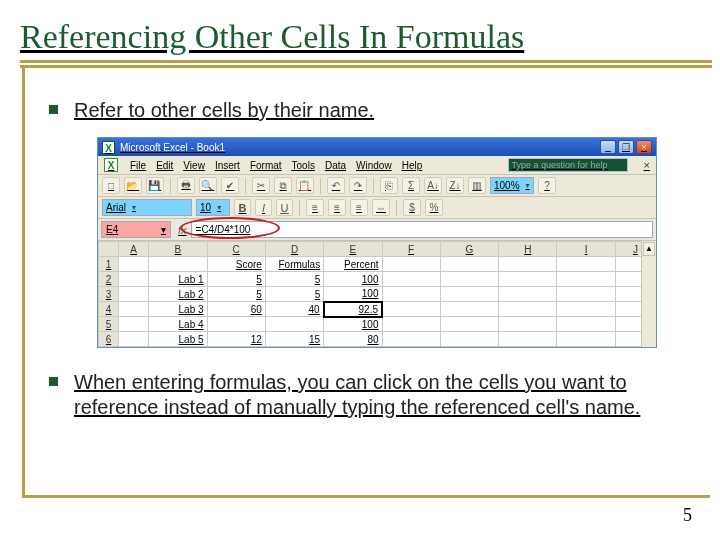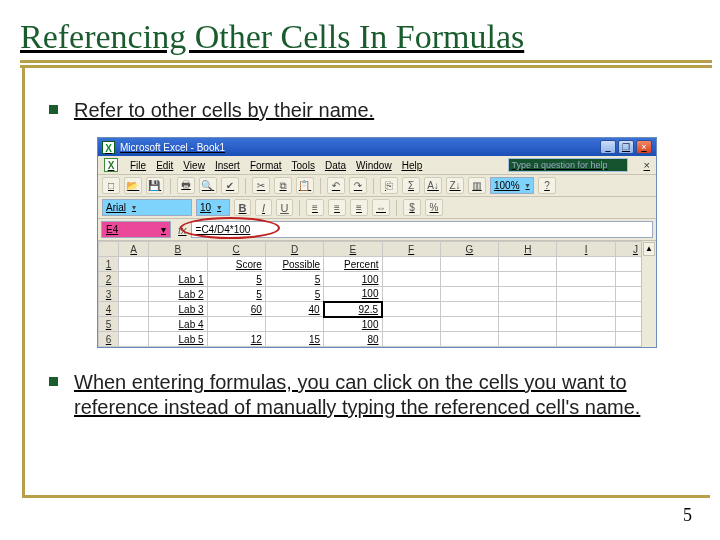--- a/index.html
+++ b/index.html
@@ -98,21 +98,21 @@
     padding: 2px 4px; border-bottom:1px solid #c7c3b4;
   }
   .combo {
     height: 17px; background:#7dd3fc; border:1px solid #9aaac2;
     display:flex; align-items:center; padding:0 3px; font-size:10px;
   }
   .combo .dd { margin-left:6px; color:#444; font-size:8px; }
   .biu { font-size:11px; width:17px; text-align:center; }
   .namebox-row { display:flex; align-items:center; border-bottom:1px solid #c7c3b4; }
   .namebox {
-    width:70px; height:17px; background:#ec4899; border:1px solid #9aaac2;
+    width:70px; height:17px; background:#fca5a5; border:1px solid #9aaac2;
     margin:2px 3px; font-size:10px; line-height:15px; padding:0 4px;
     display:flex; justify-content:space-between; align-items:center;
   }
   .fx { font-style:italic; color:#555; margin:0 4px; font-size:11px; }
   .fml {
     flex:1; height:17px; background:#fff; border:1px solid #9aaac2;
     margin:2px 3px 2px 0; font-size:10px; line-height:15px; padding:0 4px;
   }
   .circle {
     position:absolute; border:2px solid #c02020; border-radius:50%;
@@ -270,21 +270,21 @@
               <th>G</th>
               <th>H</th>
               <th>I</th>
               <th>J</th>
             </tr>
             <tr>
               <th>1</th>
                   <td></td>
               <td class="lal"></td>
               <td class="lal">Score</td>
-              <td class="lal">Possible</td>
+              <td class="lal">Formulas</td>
               <td class="lal">Percent</td>
               <td></td>
                   <td></td>
                   <td></td>
                   <td></td>
                   <td></td>
             </tr>
             <tr>
               <th>2</th>
                   <td></td>

